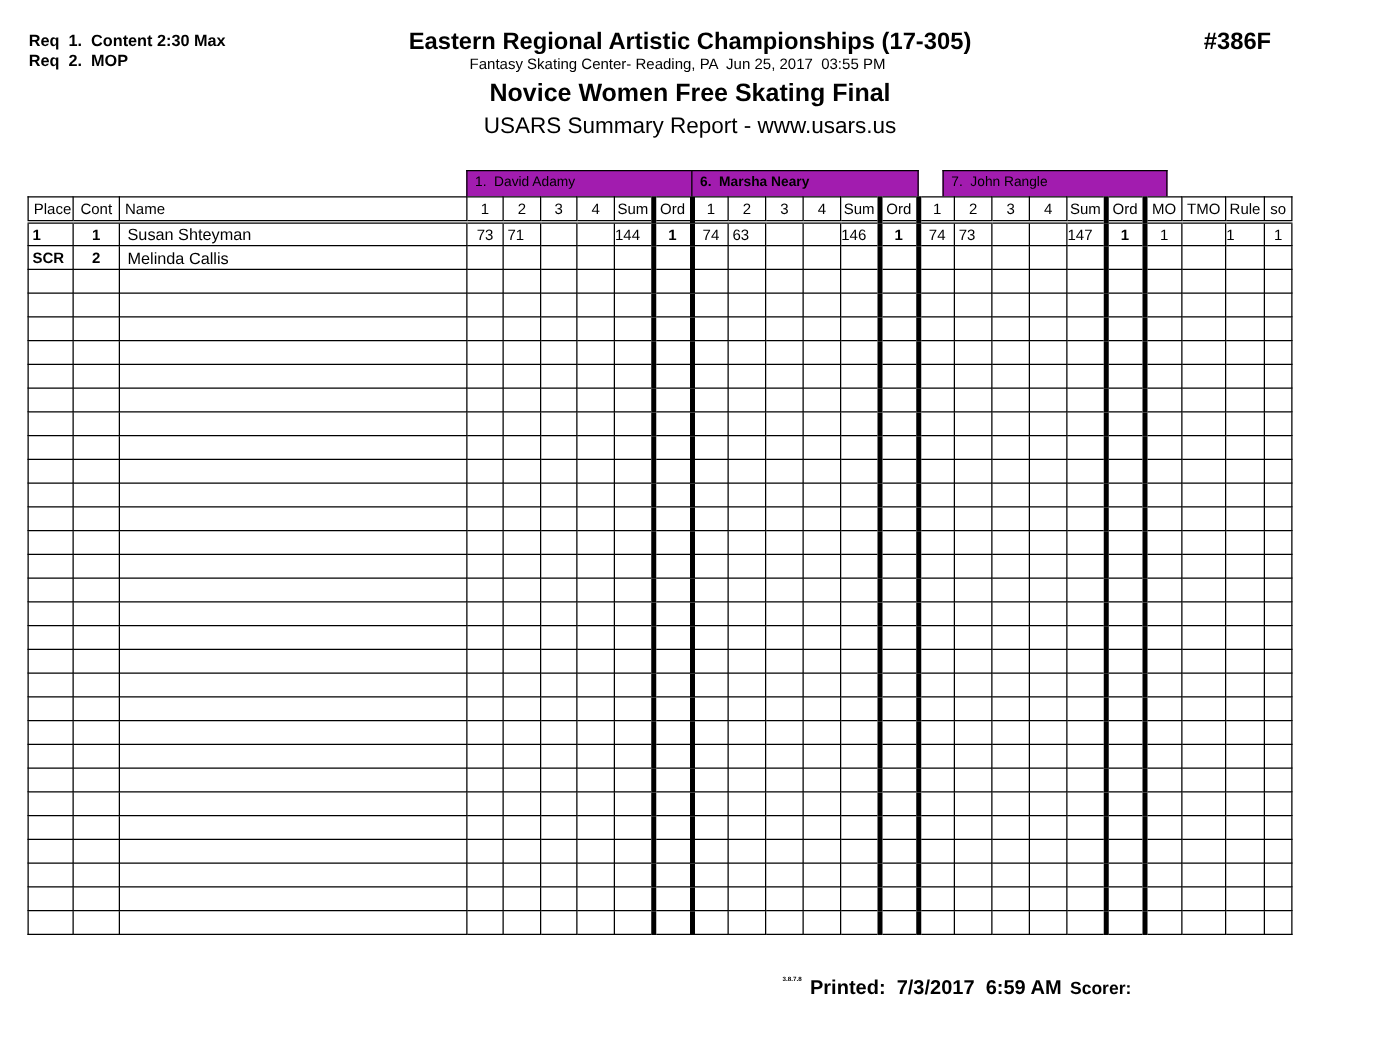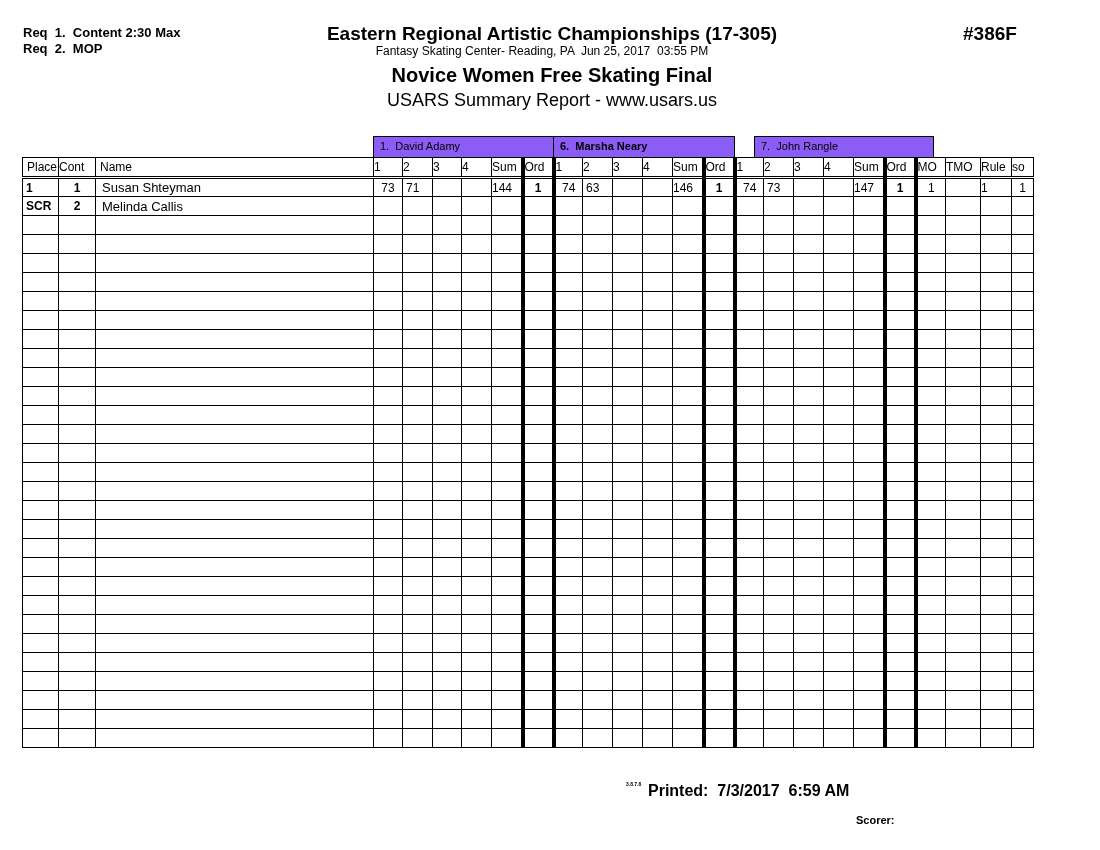--- a/index.html
+++ b/index.html
@@ -6,37 +6,37 @@
   body { width:1100px; height:850px; position:relative; overflow:hidden; font-family:"Liberation Sans", sans-serif; color:#000; }
   .abs { position:absolute; }
   .req { left:23px; font-size:13px; font-weight:bold; white-space:pre; }
   .center { left:0; width:1100px; text-align:center; white-space:pre; }
   #title1 { top:23px; font-size:19px; font-weight:bold; left:-0px; width:1104px; }
   #title2 { top:44px; font-size:12px; left:0; width:1084px; }
   #title3 { top:64px; font-size:20px; font-weight:bold; left:0; width:1104px; }
   #title4 { top:90px; font-size:18px; left:0; width:1104px; }
   #eventnum { left:963px; top:23px; font-size:19px; font-weight:bold; }
 
-  .judgebox { position:absolute; top:136px; height:21px; border:1px solid #000; border-bottom:none; box-sizing:border-box; font-size:11px; padding:3px 0 0 6px; white-space:pre; background:#8b5cf6; }
+  .judgebox { position:absolute; top:136px; height:21px; border:1px solid #000; border-bottom:none; box-sizing:border-box; font-size:11px; padding:3px 0 0 6px; white-space:pre; background:#a21caf; }
 
   table.grid { position:absolute; left:22px; top:157px; border-collapse:collapse; table-layout:fixed; }
   table.grid td { border:1px solid #000; height:19px; padding:0; font-size:12px; overflow:hidden; white-space:nowrap; box-sizing:border-box; }
-  table.grid tr.hdr td { height:20px; font-size:12px; border-bottom:3px double #000; }
+  table.grid tr.hdr td { height:20px; font-size:12px; text-align:center; border-bottom:3px double #000; }
   table.grid tr.hdr td.left { text-align:left; padding-left:4px; }
   .c { text-align:center; }
   .r { text-align:left; padding-right:3px !important;margin-left:40px; }
   .l { text-align:left; padding-left:3px !important; }
   .b { font-weight:bold; }
   .nm { padding-left:6px !important; font-weight:normal; font-size:13px !important; }
   .thickL { border-left:4px solid #000 !important; }
   .thickR { border-right:4px solid #000 !important; }
 
   #footer-ver { left:626px; top:781px; font-size:5px; font-weight:bold; }
   #footer-printed { left:648px; top:782px; font-size:16px; font-weight:bold; white-space:pre; }
-  #footer-scorer { left:856px; top:782px; font-size:11px; font-weight:bold;margin-top:32px; }
+  #footer-scorer { left:856px; top:782px; font-size:14px; font-weight:bold; }
 </style>
 </head>
 <body>
 
 <div class="abs req" style="top:25px;">Req  1.  Content 2:30 Max</div>
 <div class="abs req" style="top:41px;">Req  2.  MOP</div>
 
 <div id="title1" class="abs center">Eastern Regional Artistic Championships (17-305)</div>
 <div id="title2" class="abs center">Fantasy Skating Center- Reading, PA  Jun 25, 2017  03:55 PM</div>
 <div id="title3" class="abs center">Novice Women Free Skating Final</div>

